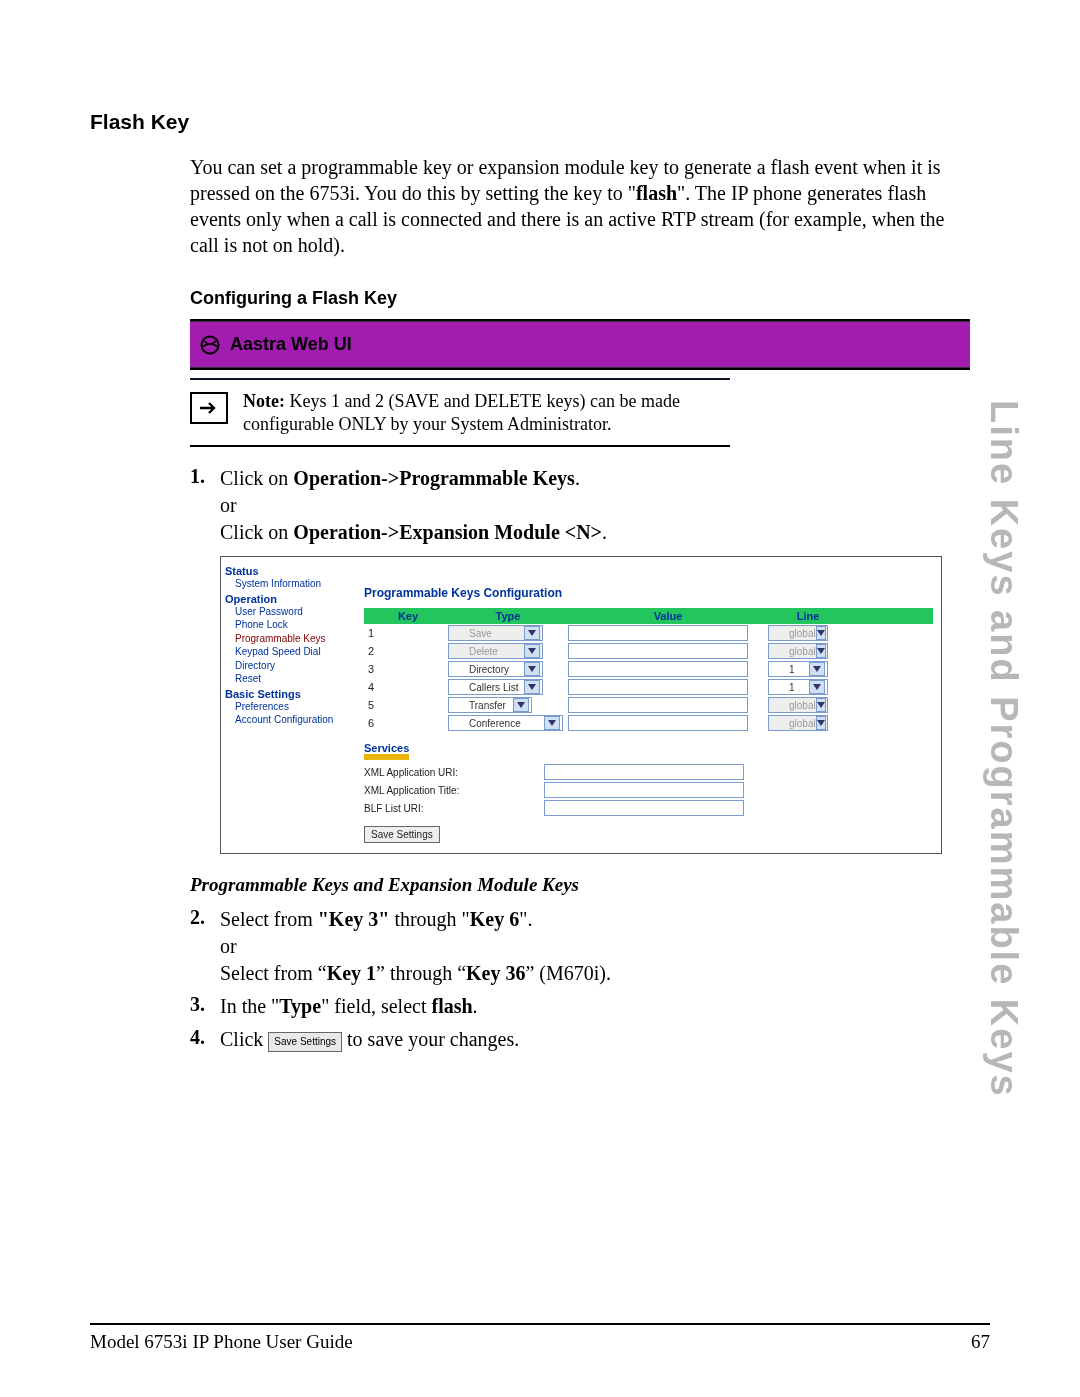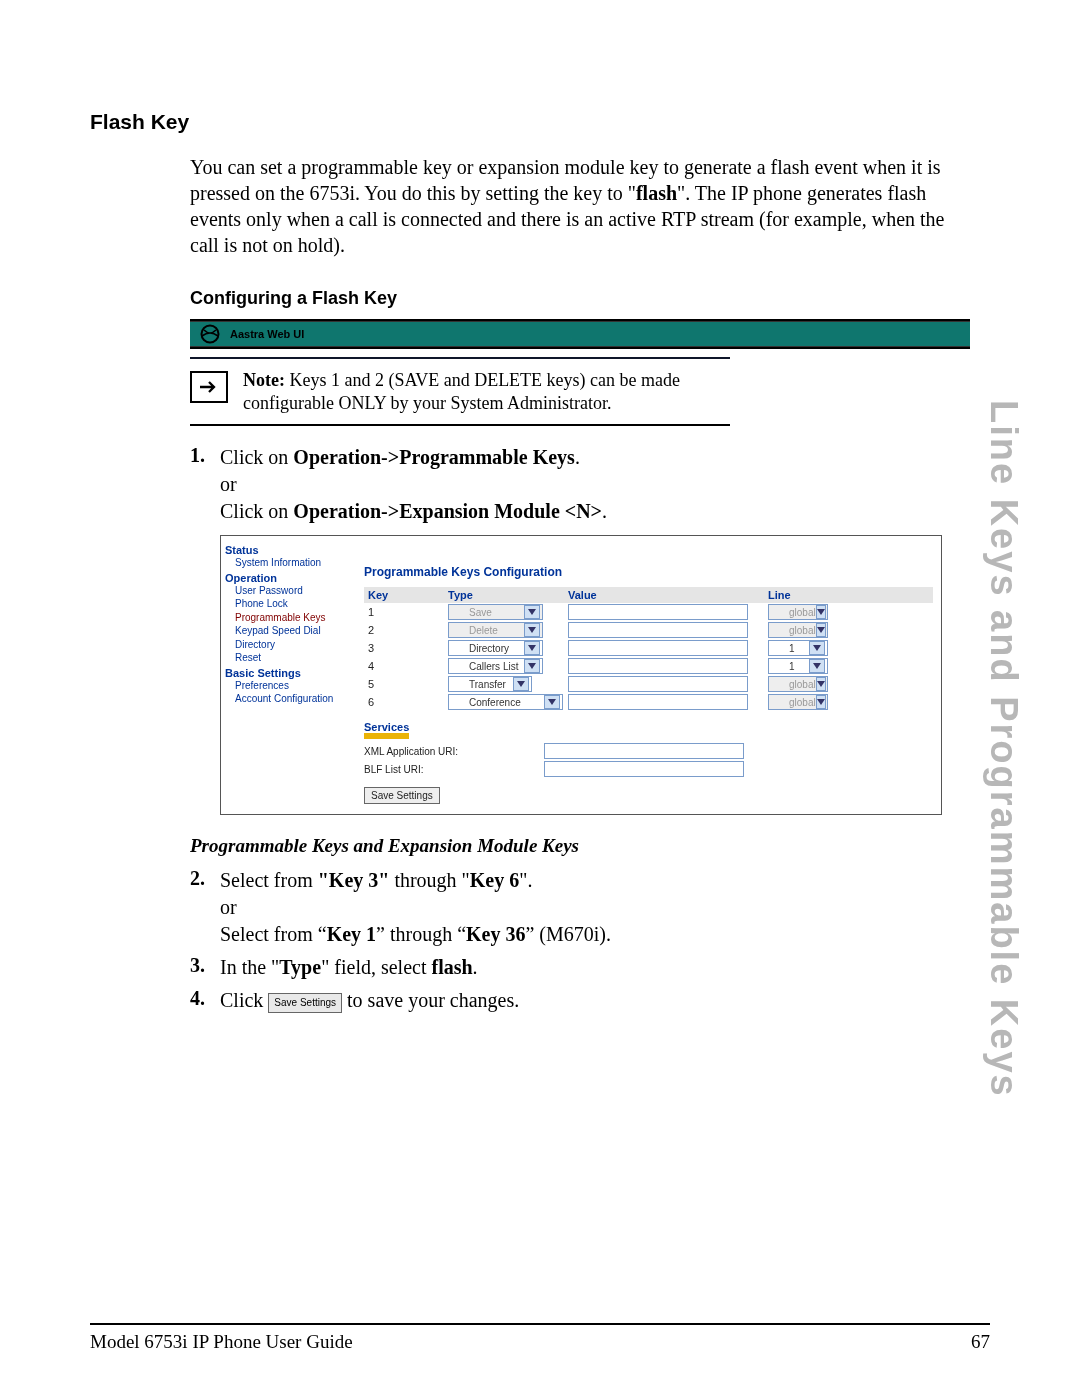--- a/index.html
+++ b/index.html
@@ -45,30 +45,30 @@
     font-weight: bold;
     font-size: 18px;
     margin: 0 0 10px 100px;
   }
   .ui-bar {
     margin-left: 100px;
     margin-right: 20px;
   }
   .ui-bar .rule { border-top: 2px solid #000; }
   .ui-bar-inner {
-    background: #0f766e;
+    background: #a21caf;
     border-top: 1px solid #333;
     border-bottom: 1px solid #333;
-    padding: 2px 10px;
+    padding: 12px 10px;
     display: flex;
     align-items: center;
     gap: 10px;
     font-family: Arial, Helvetica, sans-serif;
     font-weight: bold;
-    font-size: 11px;
+    font-size: 18px;
   }
   .globe-icon svg { display: block; }
   .note-wrap {
     margin-left: 100px;
     margin-right: 260px;
     margin-top: 8px;
     border-top: 2px solid #0f172a;
     padding-top: 10px;
   }
   .note-row { display: flex; gap: 15px; align-items: flex-start; }
@@ -134,25 +134,26 @@
     font-size: 10px;
     margin-left: 10px;
     line-height: 1.35;
     white-space: nowrap;
   }
   .nav-item-sel { color: #800000; }
   .webui-main { flex: 1; padding: 6px 8px 10px 8px; }
   .cfg-title { color: #003399; font-weight: bold; font-size: 12px; margin-bottom: 8px; margin-top: 23px; }
   .cfg-headrow {
     display: flex;
-    background: #e5e5e5;
+    background: #22c55e;
     font-weight: bold;
     color: #003399;
     font-size: 11px;
     padding: 2px 4px;
+    text-align: center;
   }
   .col-key   { width: 80px; }
   .col-type  { width: 120px; }
   .col-value { width: 200px; }
   .col-line  { width: 80px; }
   .cfg-row { display: flex; align-items: center; padding: 1px 4px; font-size: 11px; }
   .sel {
     border: 1px solid #7a9ccb;
     background: #fff;
     height: 16px;
@@ -437,20 +438,24 @@
             </div>
           </div>
         </div>
 
       <div class="svc-head">Services</div>
       <div class="svc-row">
         <div class="lbl">XML Application URI:</div>
         <div class="txt" style="width:200px"></div>
       </div>
       <div class="svc-row">
+        <div class="lbl">XML Application Title:</div>
+        <div class="txt" style="width:200px"></div>
+      </div>
+      <div class="svc-row">
         <div class="lbl">BLF List URI:</div>
         <div class="txt" style="width:200px"></div>
       </div>
       <div class="save-settings-btn">Save Settings</div>
     </div>
   </div>
 
   <div class="italic-head">Programmable Keys and Expansion Module Keys</div>
 
   <div class="steps">

